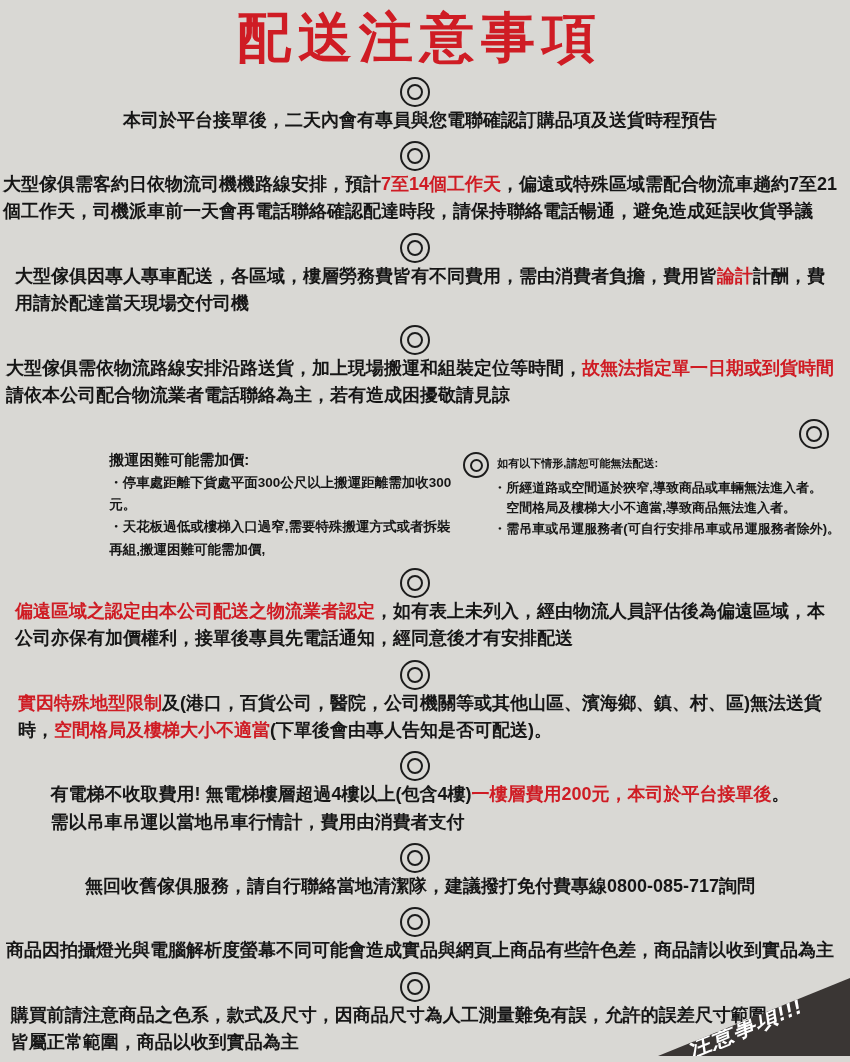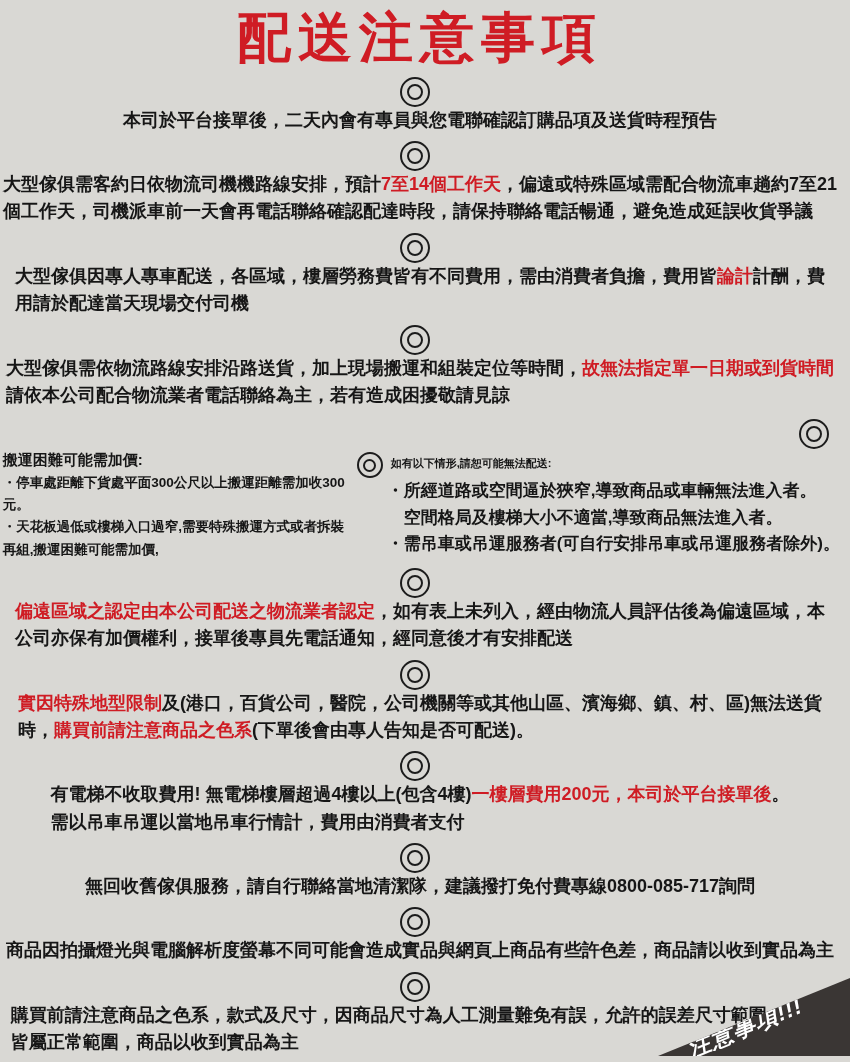--- a/index.html
+++ b/index.html
@@ -33,21 +33,21 @@
   
   .cols{display:flex;white-space:normal;}
   .col-left{flex:0 0 348px;padding-right:6px;}
   .col-left .col-heading{font-size:15px;line-height:1.5;}
   .col-left .col-line{font-size:13.5px;line-height:1.65;}
   .col-right{flex:1 1 auto;}
   .col-right-head{display:flex;align-items:center;}
   .col-right .bullet{width:22px;height:22px;margin-right:8px;}
   .col-right .bullet .inner{width:13px;height:13px;}
   .col-right .col-heading{font-size:11px;line-height:1.4;}
-  .col-right .col-line{font-size:17px;line-height:1.55;margin-left:30px;}
+  .col-right .col-line{font-size:13px;line-height:1.55;margin-left:30px;}
   
   .corner-ribbon{
     position:absolute;right:0;bottom:6px;width:192px;height:78px;
     background:var(--tri,#3a3634);
     -webkit-clip-path:polygon(100% 0,100% 100%,0 100%);
     clip-path:polygon(100% 0,100% 100%,0 100%);
   }
   .corner-ribbon .ribbon-text{
     position:absolute;left:26px;top:34px;transform:rotate(-22deg);
     color:#fff;font-size:23px;font-weight:800;font-style:italic;white-space:nowrap;
@@ -117,21 +117,21 @@
             <span class="inner"></span>
           </span>
           <div class="content"><span class="c-red">偏遠區域之認定由本公司配送之物流業者認定</span><span class="c-black">，如有表上未列入，經由物流人員評估後為偏遠區域，本
 公司亦保有加價權利，接單後專員先電話通知，經同意後才有安排配送</span></div>
         </div>
         <div class="notice-item">
           <span class="bullet">
             <span class="inner"></span>
           </span>
           <div class="content"><span class="c-red">實因特殊地型限制</span><span class="c-black">及(港口，百貨公司，醫院，公司機關等或其他山區、濱海鄉、鎮、村、區)無法送貨
-時，</span><span class="c-red">購買前請注意商品之色系</span><span class="c-black">(下單後會由專人告知是否可配送)。</span></div>
+時，</span><span class="c-red">空間格局及樓梯大小不適當</span><span class="c-black">(下單後會由專人告知是否可配送)。</span></div>
         </div>
         <div class="notice-item">
           <span class="bullet">
             <span class="inner"></span>
           </span>
           <div class="content"><span class="c-black">有電梯不收取費用! 無電梯樓層超過4樓以上(包含4樓)</span><span class="c-red">一樓層費用200元，本司於平台接單後</span><span class="c-black">。
 需以吊車吊運以當地吊車行情計，費用由消費者支付</span></div>
         </div>
         <div class="notice-item">
           <span class="bullet">

